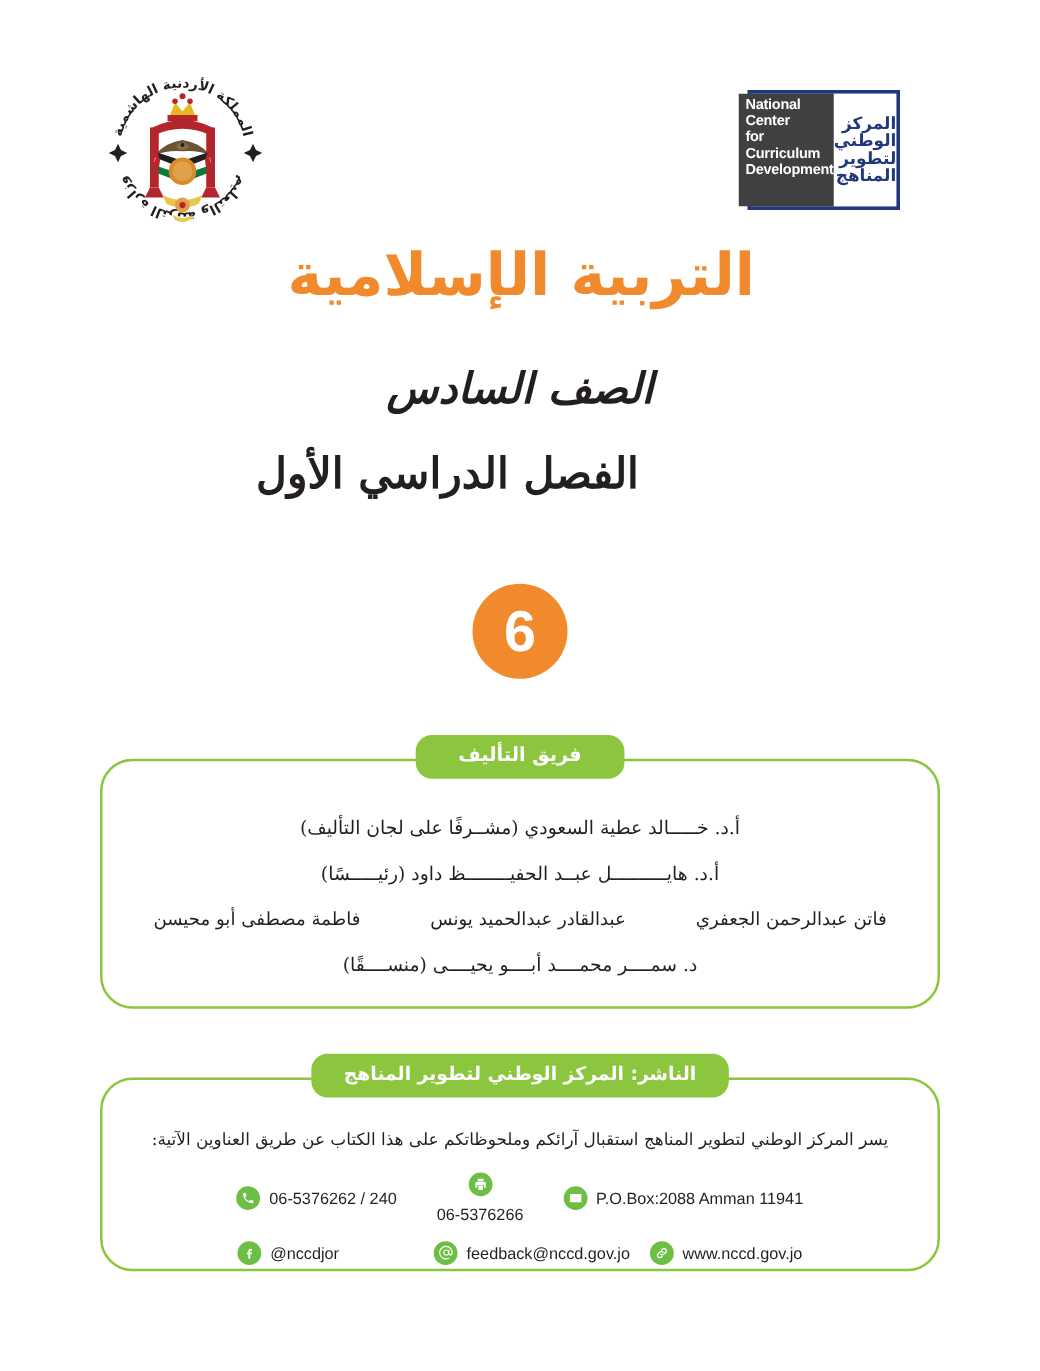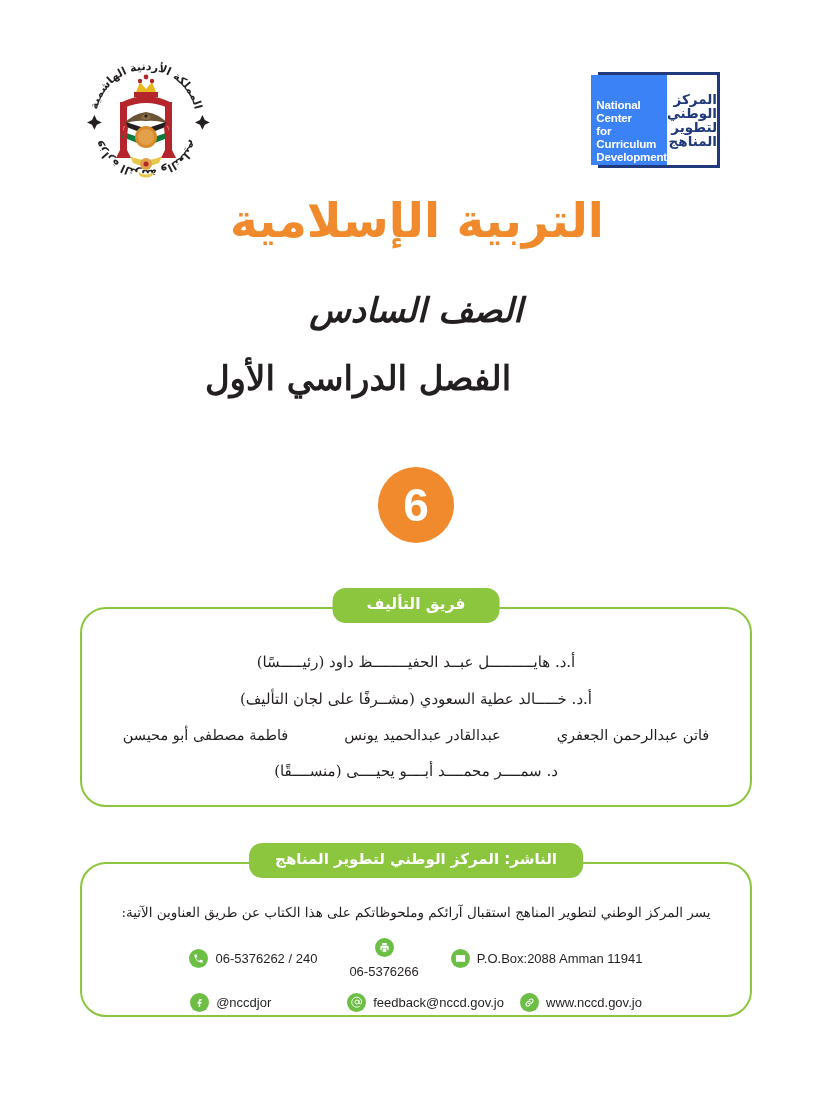--- a/index.html
+++ b/index.html
@@ -53,26 +53,26 @@
     align-items: center;
     justify-content: center;
     line-height: 1.02;
     font-size: 13.5px;
     font-weight: bold;
     padding-top: 2px;
     font-family: "DejaVu Sans", sans-serif;
   }
   .nccd-en {
     flex: 1 1 auto;
-    background: #3b82f6;
+    background: #404040;
     color: #ffffff;
     display: flex;
     flex-direction: column;
     align-items: flex-start;
-    justify-content: flex-end;
+    justify-content: flex-start;
     line-height: 1.12;
     font-size: 11.6px;
     font-weight: bold;
     letter-spacing: -0.2px;
     padding: 2px 0 2px 5px;
     direction: ltr;
     font-family: "Liberation Sans", sans-serif;
   }
 
   
@@ -306,22 +306,22 @@
 </div>
 
 <div class="title-main">التربية الإسلامية</div>
 <div class="title-grade">الصف السادس</div>
 <div class="title-term">الفصل الدراسي الأول</div>
 <div class="grade-badge">6</div>
 
 <div class="panel panel-authors">
   <div class="panel-tab">فريق التأليف</div>
   <div class="authors-body">
+    <div class="author-line">أ.د. خـــــالد عطية السعودي (مشــرفًا على لجان التأليف)</div>
     <div class="author-line">أ.د. هايــــــــــل عبــد الحفيــــــــظ داود (رئيـــــسًا)</div>
-    <div class="author-line">أ.د. خـــــالد عطية السعودي (مشــرفًا على لجان التأليف)</div>
     <div class="author-row">
       <span>فاتن عبدالرحمن الجعفري</span>
       <span>عبدالقادر عبدالحميد يونس</span>
       <span>فاطمة مصطفى أبو محيسن</span>
     </div>
     <div class="author-line">د. سمــــر محمــــد أبــــو يحيــــى (منســــقًا)</div>
   </div>
 </div>
 
 <div class="panel panel-publisher">

